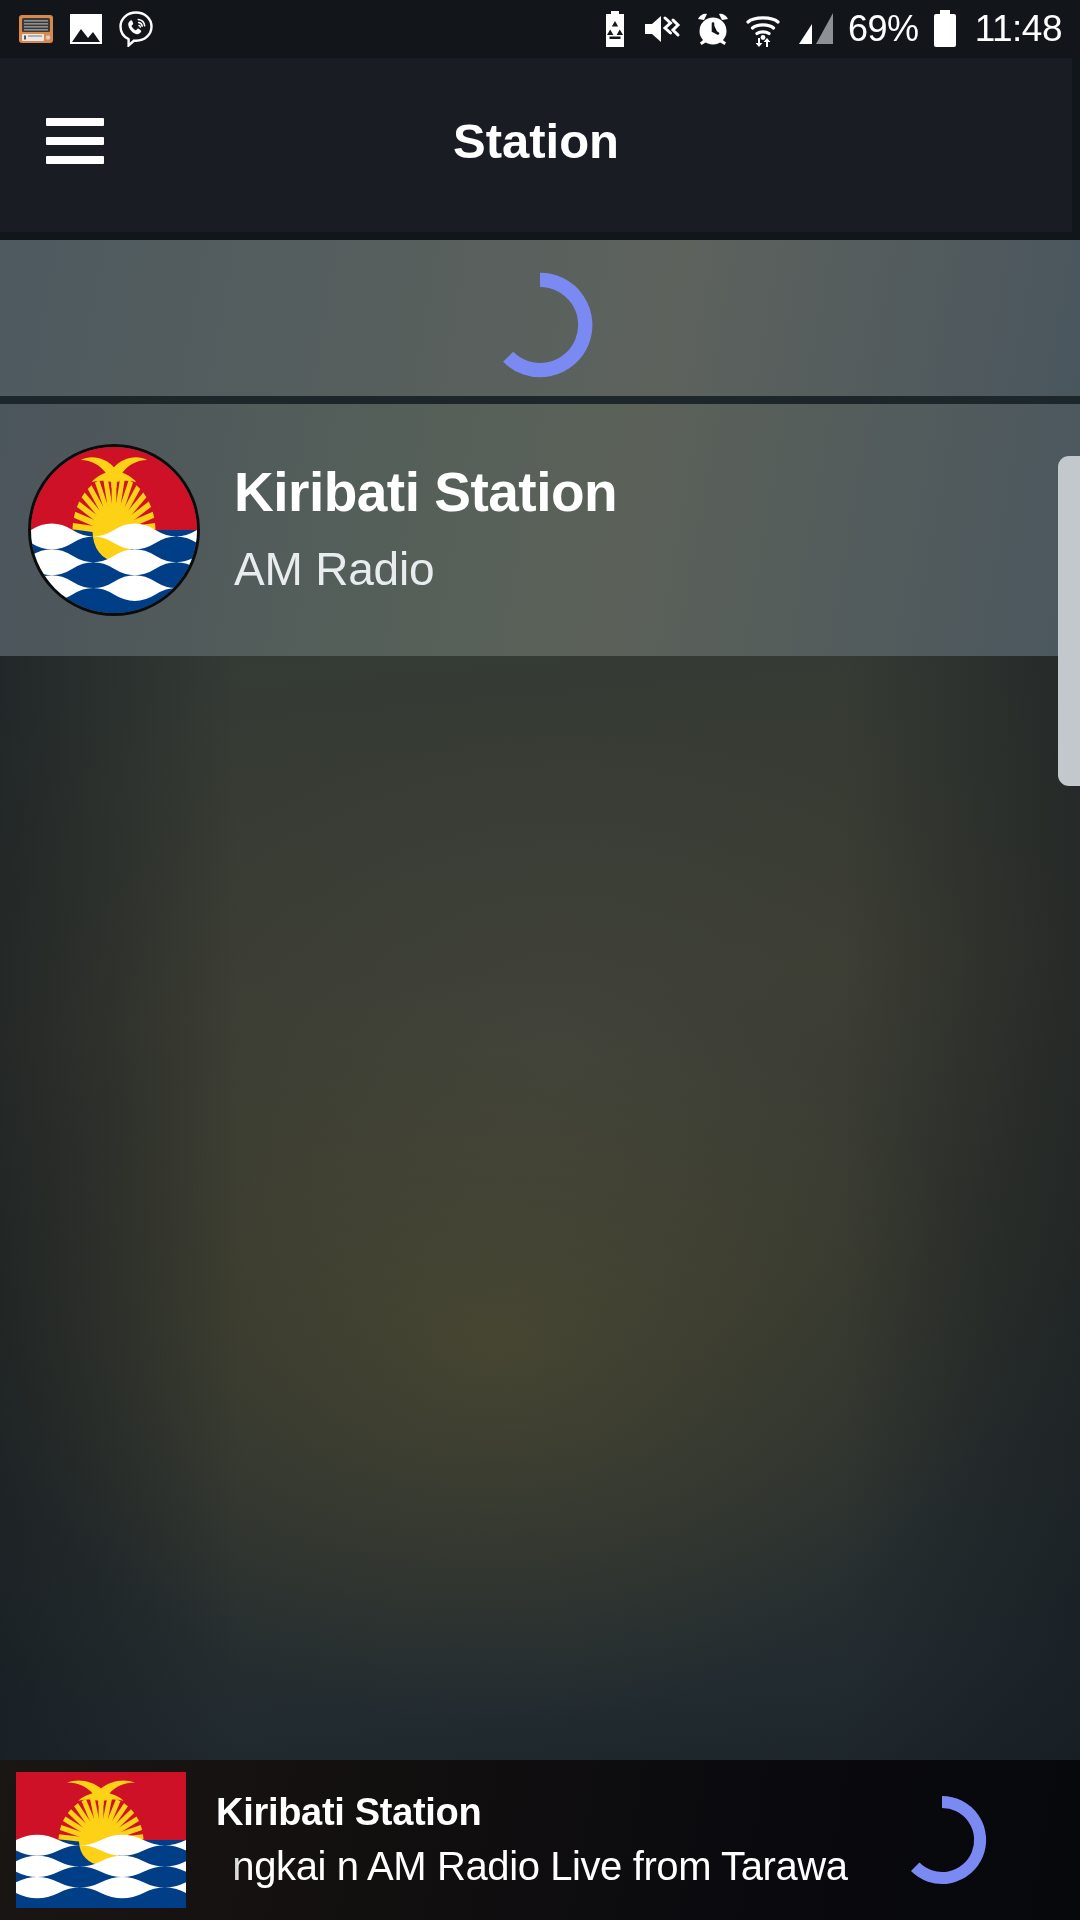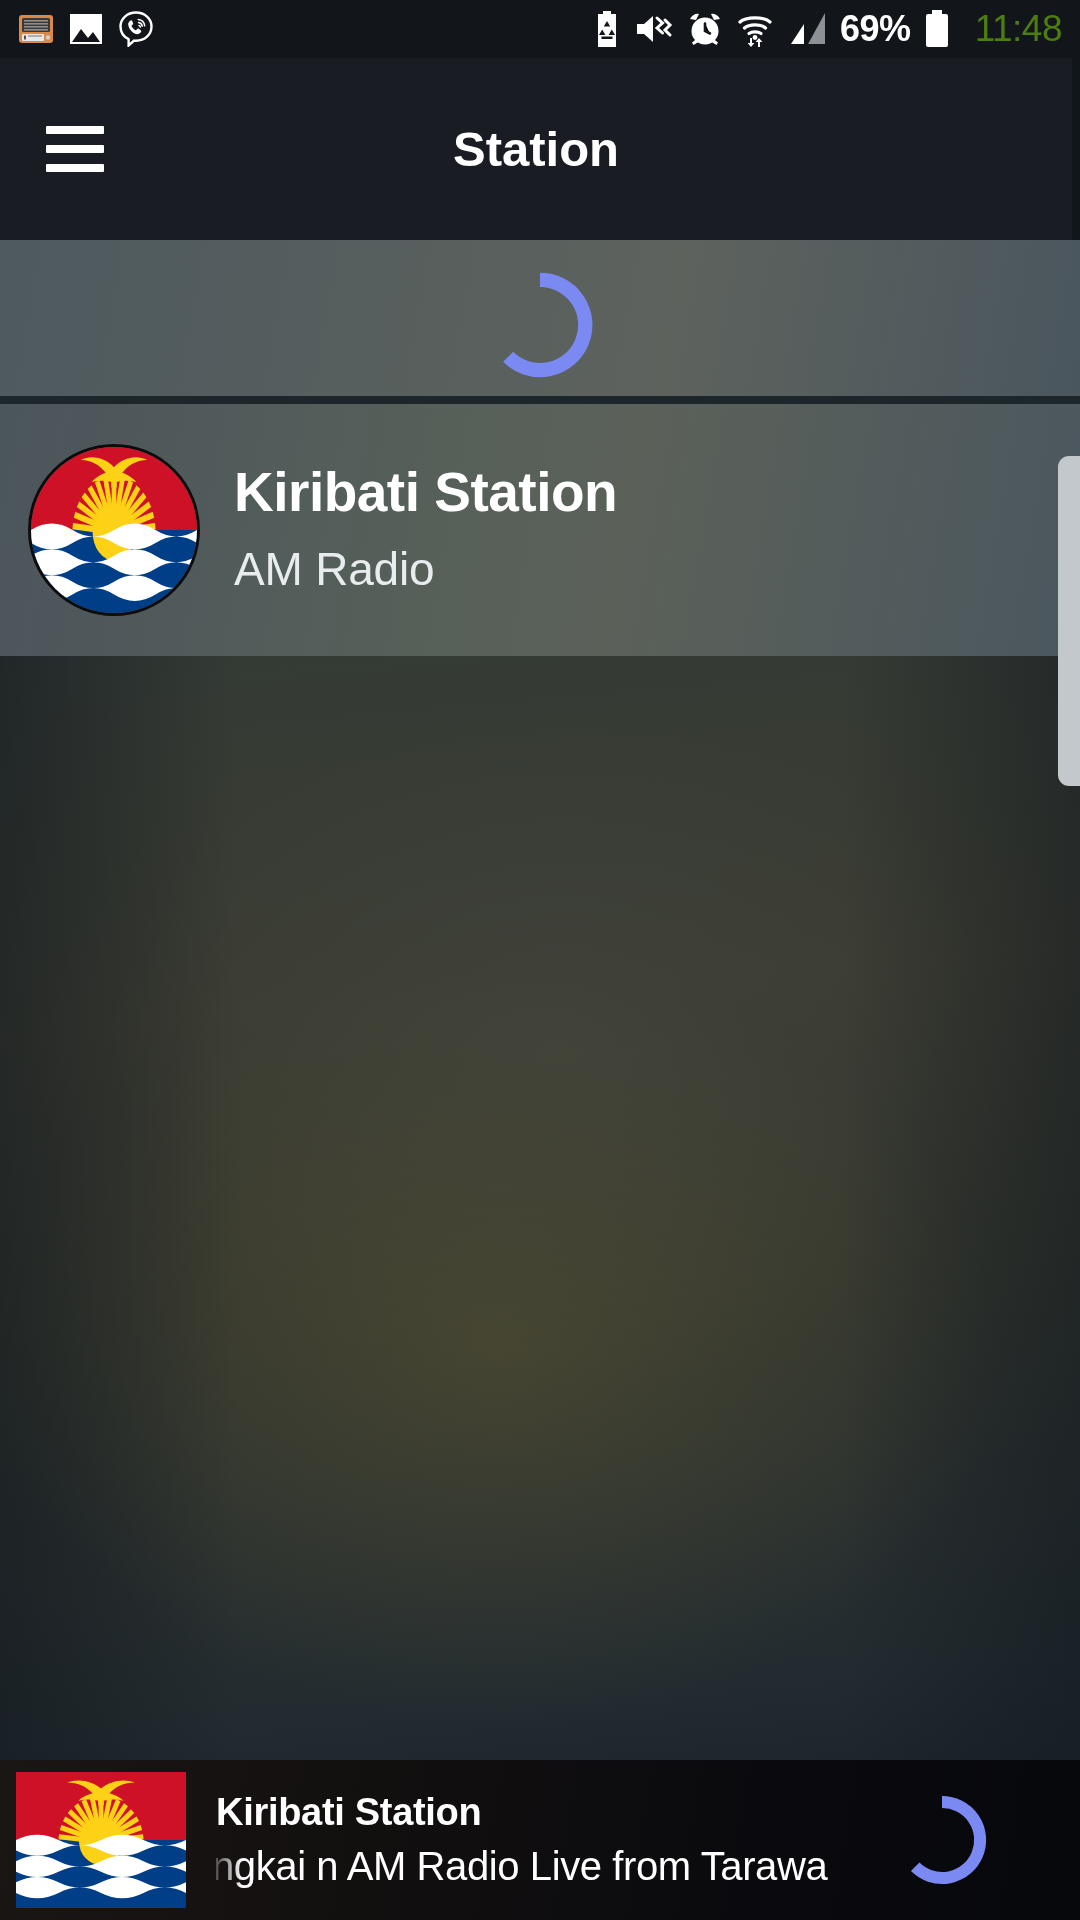--- a/index.html
+++ b/index.html
@@ -40,38 +40,38 @@
     padding-left: 18px;
   }
   .sb-right {
     position: absolute;
     right: 18px;
     display: flex;
     align-items: center;
     gap: 13px;
   }
   .sb-clock {
-    color: #4d7c0f;
+    color: #ffffff;
     font-size: 37px;
     font-weight: 400;
     letter-spacing: -0.5px;
-    margin-left: 12px;
+    margin-left: 4px;
   }
   .sb-pct {
     color: #ffffff;
     font-size: 36px;
-    font-weight: 700;
+    font-weight: 400;
     letter-spacing: -0.5px;
   }
   .icn { display: block; }
 
   
   #app-bar {
     position: absolute;
-    top: 58px; left: 0;
+    top: 50px; left: 0;
     width: 1072px;
     height: 182px;
     background: #191d23;
     z-index: 40;
   }
   #hamburger-button {
     position: absolute;
     left: 46px;
     top: 50%;
     transform: translateY(-50%);
@@ -249,20 +249,21 @@
     letter-spacing: -0.3px;
     white-space: nowrap;
   }
   #player-marquee-wrap {
     margin-top: 10px;
     width: 100%;
     overflow: hidden;
     position: relative;
     -webkit-mask-image: linear-gradient(90deg, rgba(0,0,0,0.25) 0px, #000 26px, #000 calc(100% - 10px), rgba(0,0,0,0.6) 100%);
             mask-image: linear-gradient(90deg, rgba(0,0,0,0.25) 0px, #000 26px, #000 calc(100% - 10px), rgba(0,0,0,0.6) 100%);
+            text-align: center;
   }
   #player-marquee {
     color: #ffffff;
     font-size: 40px;
     font-weight: 400;
     white-space: nowrap;
     letter-spacing: -0.4px;
     transform: translateX(-4px);
   }
   .spinner-small {

